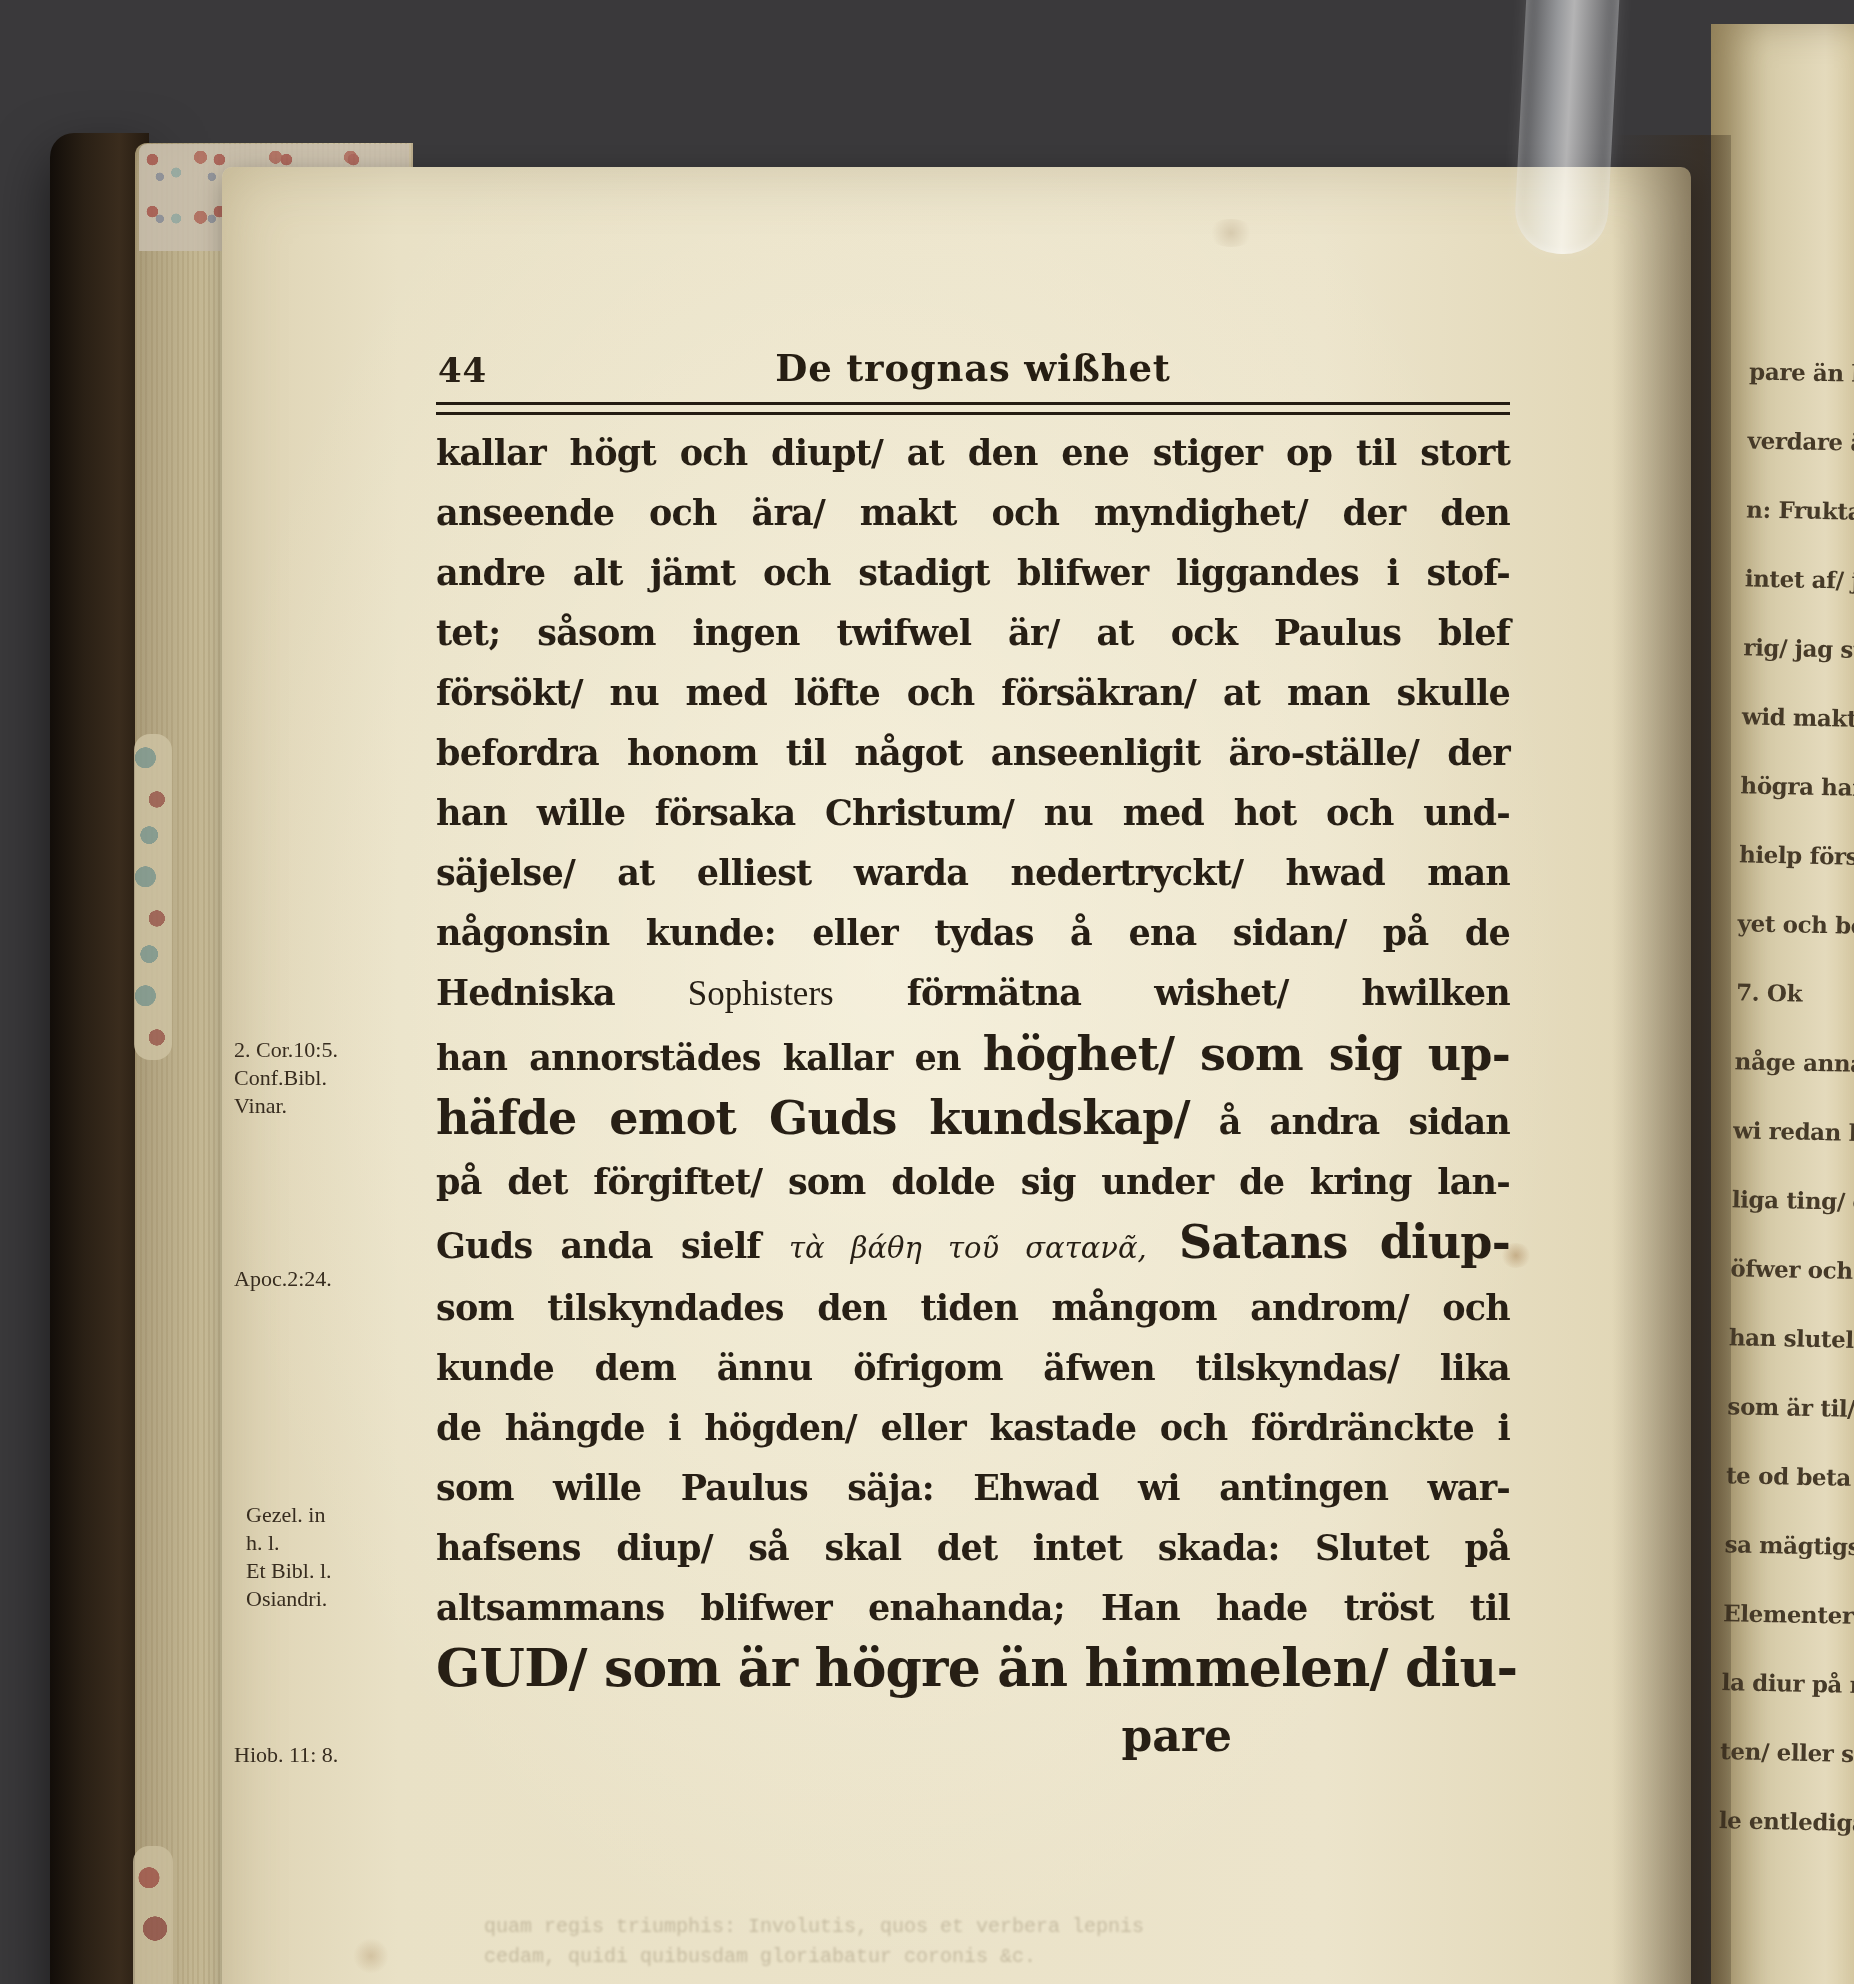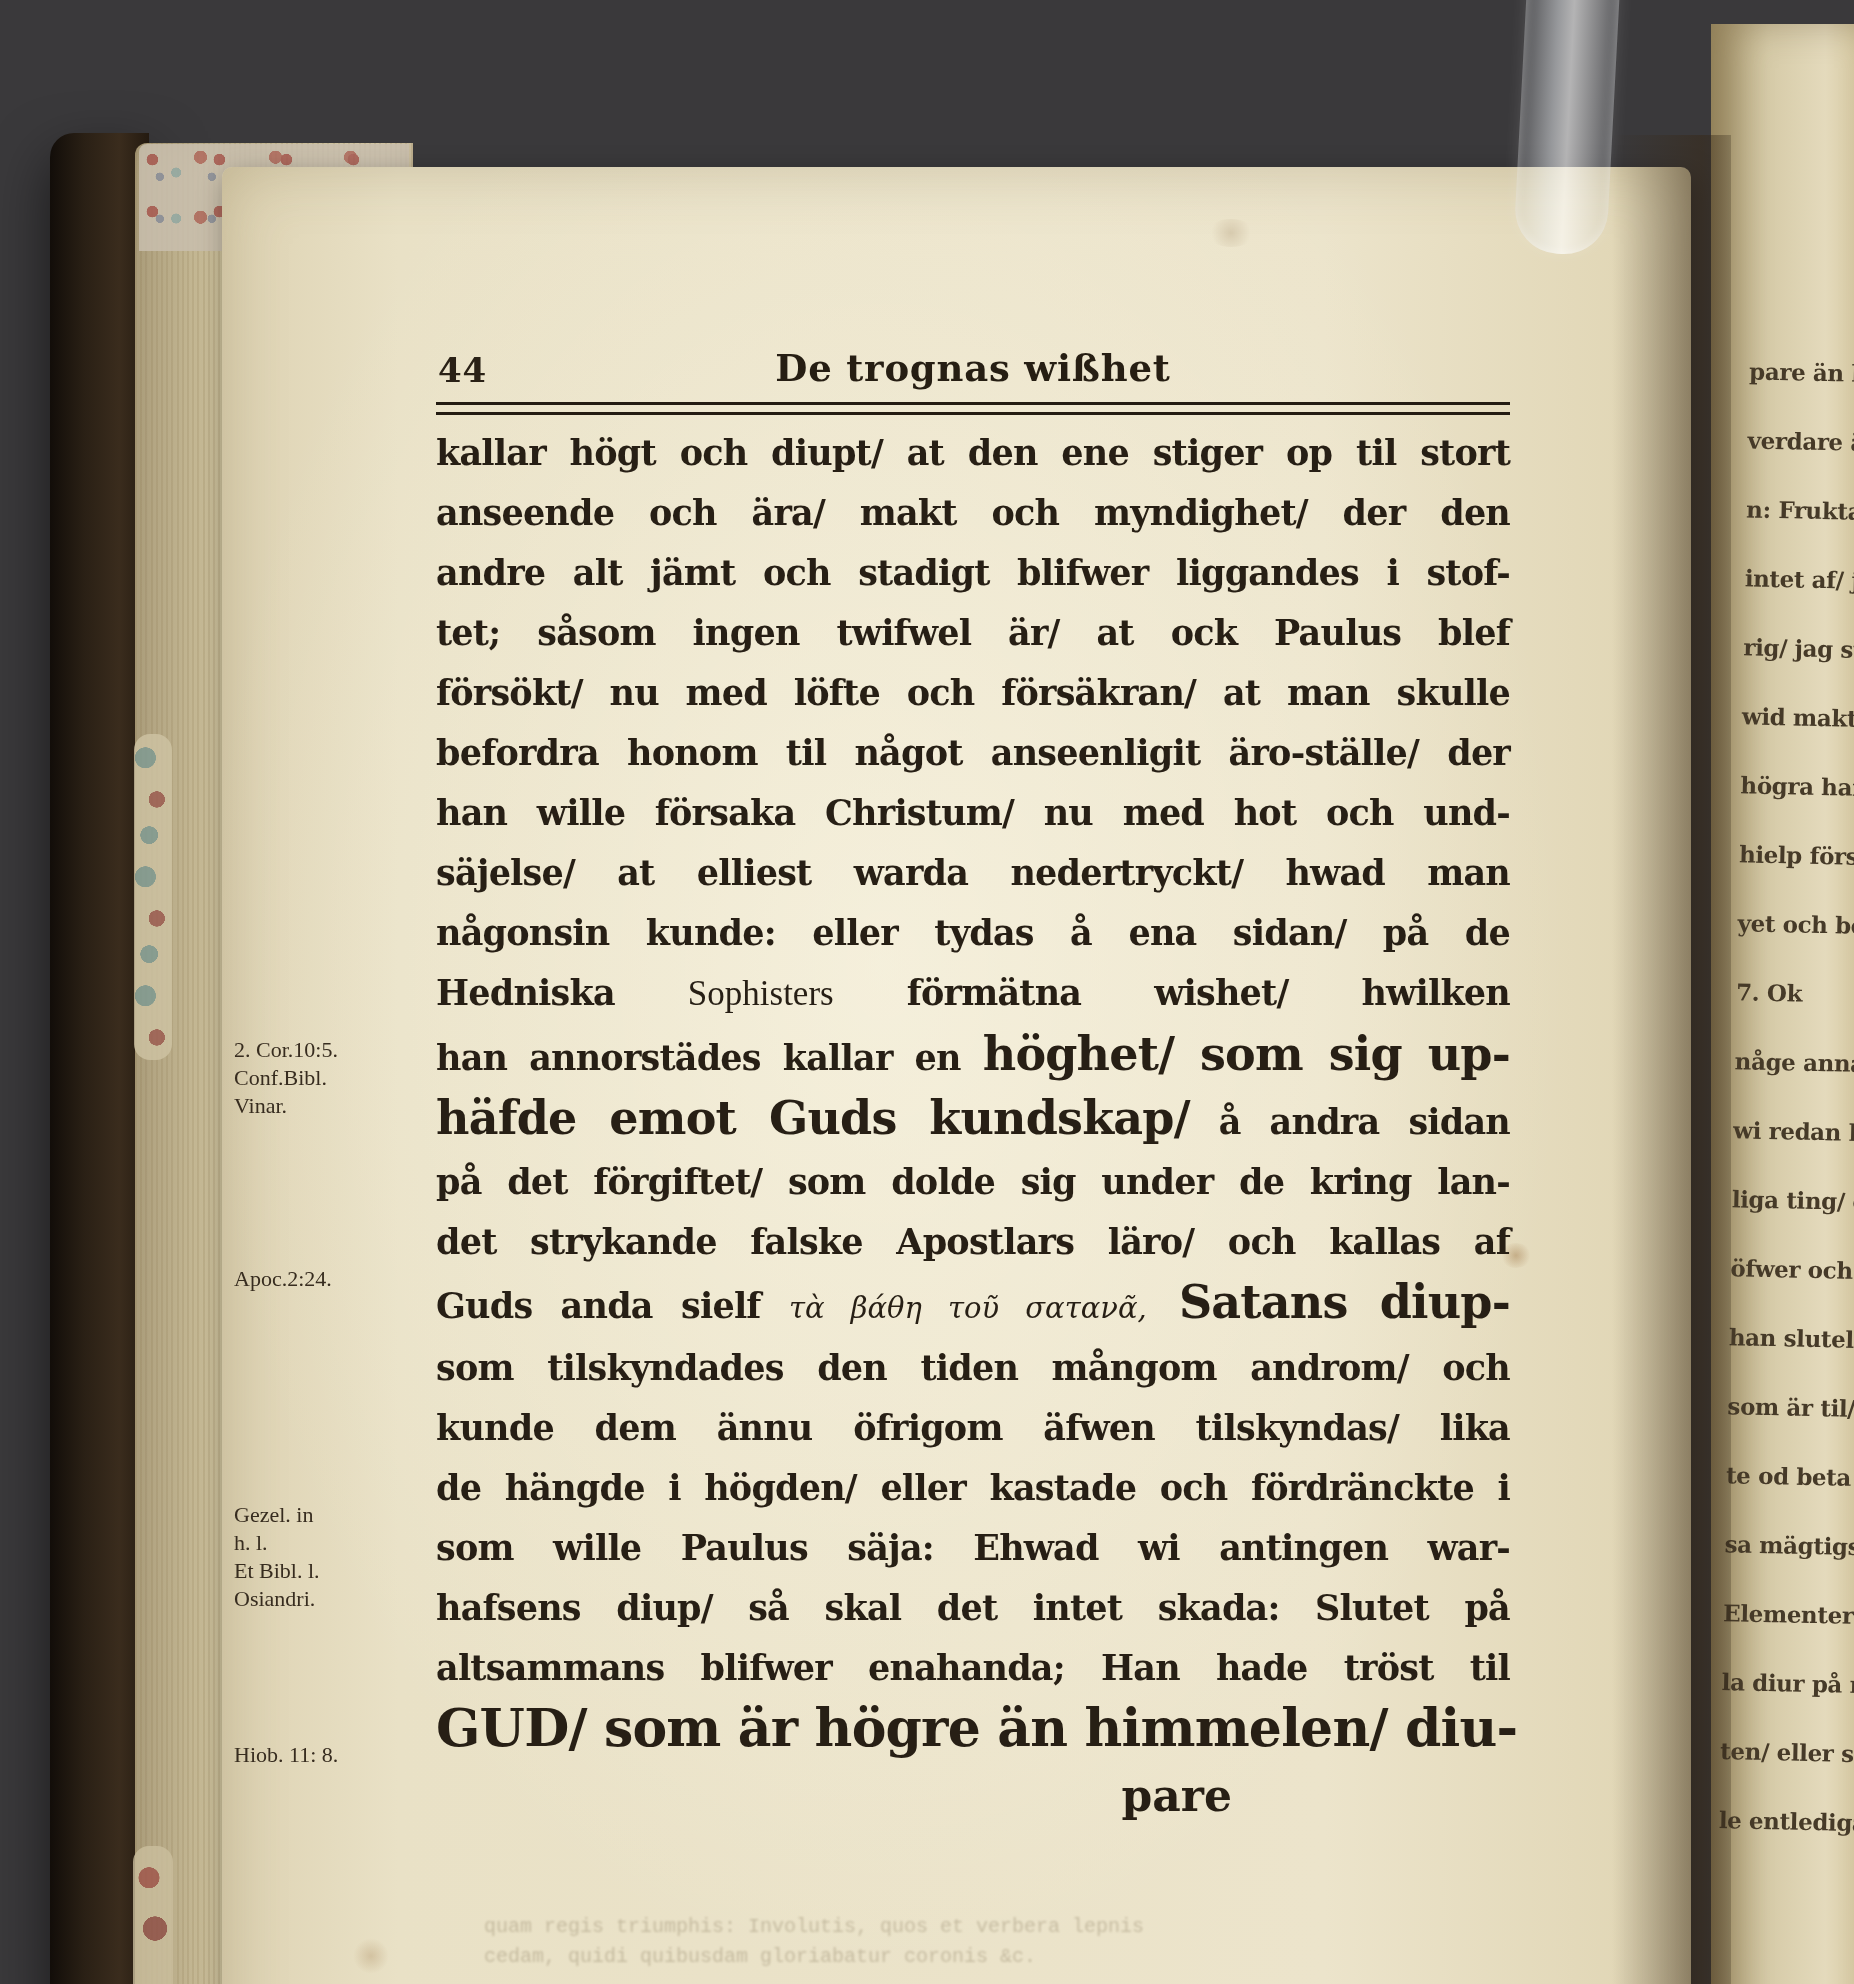--- a/index.html
+++ b/index.html
@@ -93,21 +93,21 @@
   .seg-greek{font-weight:400;font-style:italic;font-size:29px;letter-spacing:0;}
   .catchword-line{
     font-size:44px;font-weight:700;line-height:64px;color:#271f15;
     text-align:right;padding-right:278px;
   }
   #margin-notes{position:absolute;left:12px;top:0;width:191px;z-index:2;}
   .margin-note{position:absolute;left:0;width:191px;color:#372c1f;}
   .margin-note-line{font-size:22px;line-height:28px;font-family:"Liberation Serif",serif;}
   .margin-note:nth-child(1){top:863px;margin-top:6px;}
   .margin-note:nth-child(2){top:1098px;}
-  .margin-note:nth-child(3){top:1334px;}
+  .margin-note:nth-child(3){top:1334px;margin-left:12px;}
   .margin-note:nth-child(4){top:1574px;}
   #bleedthrough{
     position:absolute;left:262px;top:1745px;width:973px;z-index:1;
     opacity:.32;color:#7a6b4e;filter:blur(0.8px);
   }
   .bleed-line{font-size:20px;line-height:30px;font-family:Liberation Mono, monospace;}
   
   #gutter-shadow{
     position:absolute;left:1612px;top:135px;width:119px;height:2072px;
     background:linear-gradient(90deg, rgba(60,45,25,0) 0%, rgba(55,40,22,.5) 75%, rgba(40,30,18,.25) 100%);
@@ -190,21 +190,20 @@
         <div class="line"><span class="seg-plain">tet; såsom ingen twifwel är/ at ock Paulus blef</span></div>
         <div class="line"><span class="seg-plain">försökt/ nu med löfte och försäkran/ at man skulle</span></div>
         <div class="line"><span class="seg-plain">befordra honom til något anseenligit äro-ställe/ der</span></div>
         <div class="line"><span class="seg-plain">han wille försaka Christum/ nu med hot och und-</span></div>
         <div class="line"><span class="seg-plain">säjelse/ at elliest warda nedertryckt/ hwad man</span></div>
         <div class="line"><span class="seg-plain">någonsin kunde: eller tydas å ena sidan/ på de</span></div>
         <div class="line"><span class="seg-plain">Hedniska </span><span class="seg-roman">Sophisters</span><span class="seg-plain"> förmätna wishet/ hwilken</span></div>
         <div class="line"><span class="seg-plain">han annorstädes kallar en </span><span class="seg-em">höghet/ som sig up-</span></div>
         <div class="line"><span class="seg-em">häfde emot Guds kundskap/</span><span class="seg-plain"> å andra sidan</span></div>
         <div class="line"><span class="seg-plain">på det förgiftet/ som dolde sig under de kring lan-</span></div>
-        <div class="line"><span class="seg-plain">det strykande falske Apostlars läro/ och kallas af</span></div>
         <div class="line"><span class="seg-plain">Guds anda sielf </span><span class="seg-greek">τὰ βάθη τοῦ σατανᾶ,</span><span class="seg-em"> Satans diup-</span></div>
         <div class="line"><span class="seg-plain">som tilskyndades den tiden mångom androm/ och</span></div>
         <div class="line"><span class="seg-plain">kunde dem ännu öfrigom äfwen tilskyndas/ lika</span></div>
         <div class="line"><span class="seg-plain">de hängde i högden/ eller kastade och fördränckte i</span></div>
         <div class="line"><span class="seg-plain">som wille Paulus säja: Ehwad wi antingen war-</span></div>
         <div class="line"><span class="seg-plain">hafsens diup/ så skal det intet skada: Slutet på</span></div>
         <div class="line"><span class="seg-plain">altsammans blifwer enahanda; Han hade tröst til</span></div>
         <div class="line"><span class="seg-xl">GUD/ som är högre än himmelen/ diu-</span></div>
         <div class="catchword-line">pare</div>
       </div>

